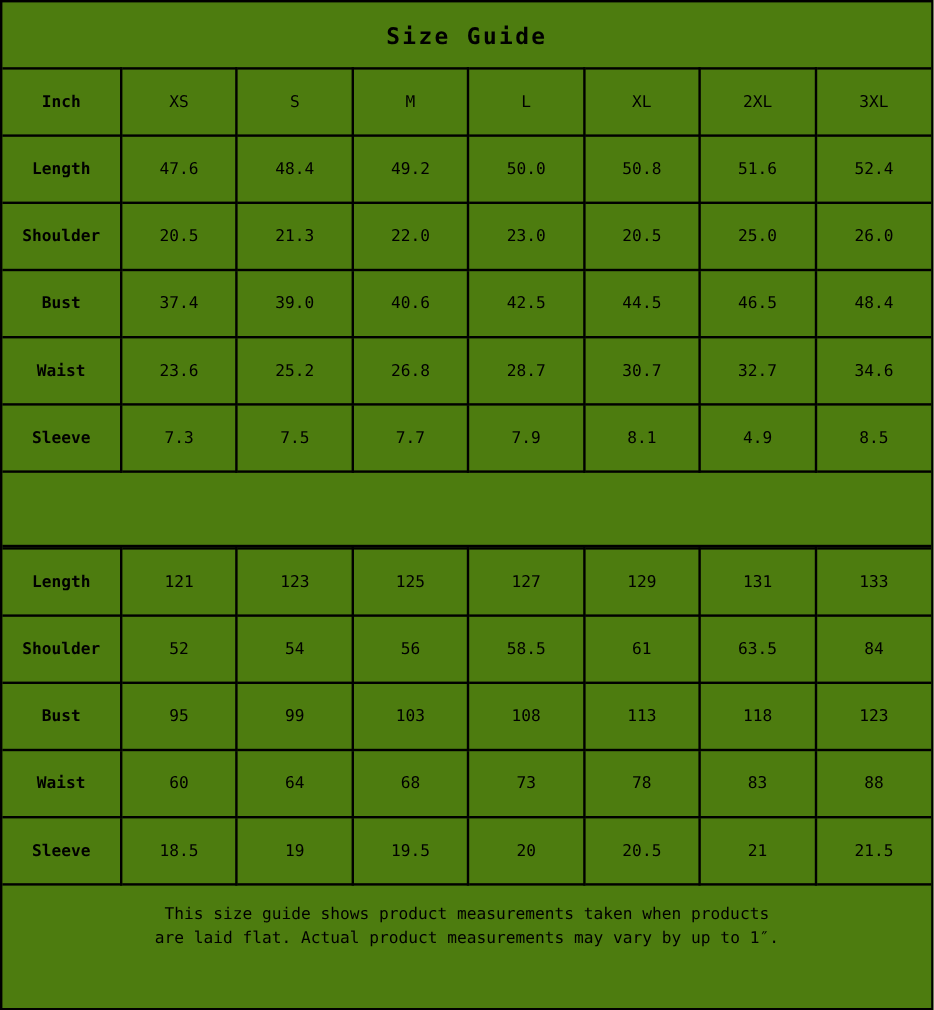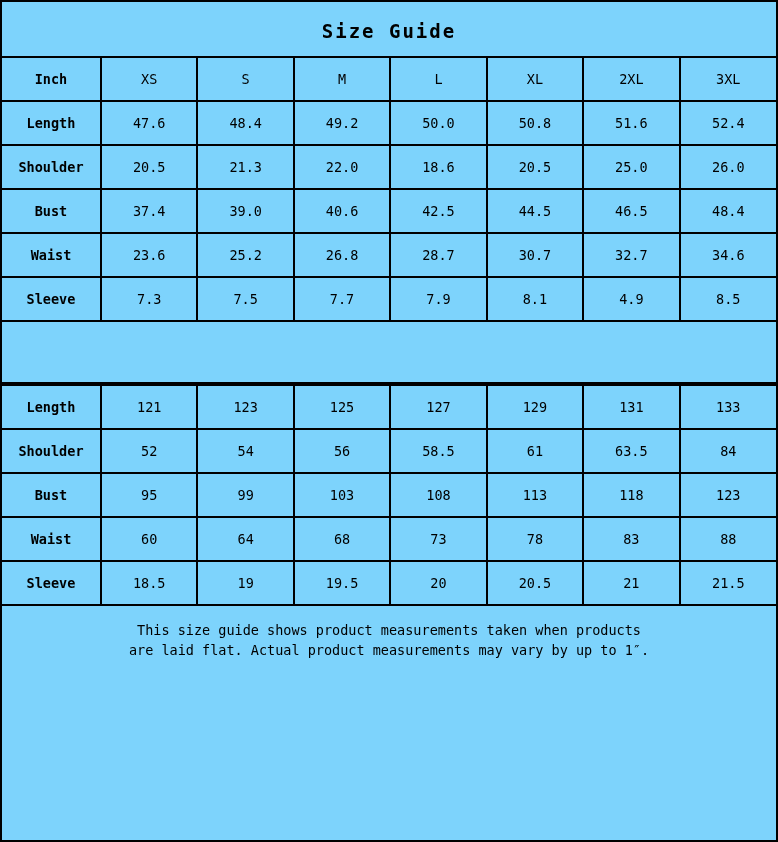--- a/index.html
+++ b/index.html
@@ -13,38 +13,38 @@
     font-family: "DejaVu Sans Mono", monospace;
     color: #000000;
     overflow: hidden;
   }
   .page {
     position: relative;
     width: 778px;
     height: 842px;
     box-sizing: border-box;
     border: 2px solid #000000;
-    background: #7dd3fc;
+    background: #4d7c0f;
   }
   .title {
     text-align: center;
     font-size: 19px;
     font-weight: 700;
     letter-spacing: 2px;
     padding-top: 18px;
     padding-bottom: 14px;
     font-family: "DejaVu Sans Mono", monospace;
   }
   table.size-table {
     border-collapse: collapse;
     width: 100%;
     table-layout: fixed;
   }
   table.size-table tr {
-    height: 44px;
+    height: 56px;
   }
   table.size-table td,
   table.size-table th {
     border: 2px solid #000000;
     text-align: center;
     font-size: 13.5px;
     font-weight: 700;
     font-family: "DejaVu Sans Mono", monospace;
     padding: 0;
   }
@@ -115,21 +115,21 @@
       <td class="value">50.0</td>
       <td class="value">50.8</td>
       <td class="value">51.6</td>
       <td class="value">52.4</td>
     </tr>
     <tr>
       <td class="rowlabel">Shoulder</td>
       <td class="value">20.5</td>
       <td class="value">21.3</td>
       <td class="value">22.0</td>
-      <td class="value">18.6</td>
+      <td class="value">23.0</td>
       <td class="value">20.5</td>
       <td class="value">25.0</td>
       <td class="value">26.0</td>
     </tr>
     <tr>
       <td class="rowlabel">Bust</td>
       <td class="value">37.4</td>
       <td class="value">39.0</td>
       <td class="value">40.6</td>
       <td class="value">42.5</td>

